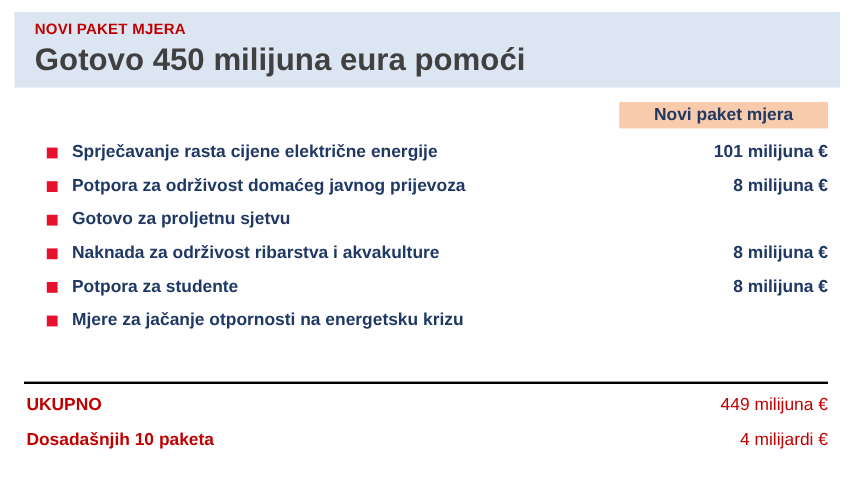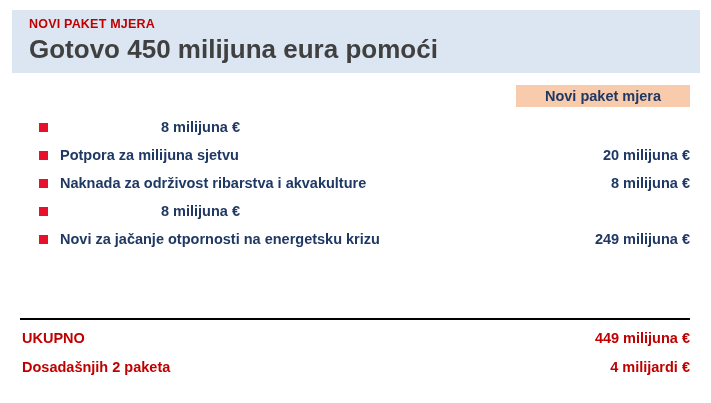--- a/index.html
+++ b/index.html
@@ -126,78 +126,83 @@
     color: #c00000;
     font-size: 14.5px;
     font-weight: bold;
     white-space: nowrap;
     flex: 1 1 auto;
     padding-left: 2px;
   }
   .frow-value {
     color: #c00000;
     font-size: 14.5px;
-    font-weight: bold;
+    font-weight: normal;
     white-space: nowrap;
     text-align: right;
     flex: 0 0 auto;
     width: 180px;
   }
 </style>
 </head>
 <body>
 
 <div class="header-band">
   <div class="eyebrow">NOVI PAKET MJERA</div>
   <div class="headline">Gotovo 450 milijuna eura pomoći</div>
 </div>
 
 <div class="col-badge">Novi paket mjera</div>
 
 <div class="rows">
 
-
-
-  <div class="row">
-    <span class="bullet"></span>
+  <div class="row">
+    <span class="bullet"></span>
+    <span class="row-label">Sprječavanje rasta cijene električne energije</span>
+    <span class="row-value">101 milijuna €</span>
+  </div>
+
+
+  <div class="row">
+    <span class="bullet"></span>
+    <span class="row-label">Potpora za održivost domaćeg javnog prijevoza</span>
     <span class="row-value">8 milijuna €</span>
   </div>
 
   <div class="row">
     <span class="bullet"></span>
-    <span class="row-label">Potpora za milijuna sjetvu</span>
-    <span class="row-value">20 milijuna €</span>
+    <span class="row-label">Gotovo za proljetnu sjetvu</span>
   </div>
 
   <div class="row">
     <span class="bullet"></span>
     <span class="row-label">Naknada za održivost ribarstva i akvakulture</span>
     <span class="row-value">8 milijuna €</span>
   </div>
 
   <div class="row">
     <span class="bullet"></span>
+    <span class="row-label">Potpora za studente</span>
     <span class="row-value">8 milijuna €</span>
   </div>
 
   <div class="row">
     <span class="bullet"></span>
-    <span class="row-label">Novi za jačanje otpornosti na energetsku krizu</span>
-    <span class="row-value">249 milijuna €</span>
+    <span class="row-label">Mjere za jačanje otpornosti na energetsku krizu</span>
   </div>
 
 </div>
 
 <div class="divider"></div>
 
 <div class="footer-rows">
 
   <div class="frow">
     <span class="frow-label">UKUPNO</span>
     <span class="frow-value">449 milijuna €</span>
   </div>
 
   <div class="frow">
-    <span class="frow-label">Dosadašnjih 2 paketa</span>
+    <span class="frow-label">Dosadašnjih 10 paketa</span>
     <span class="frow-value">4 milijardi €</span>
   </div>
 
 </div>
 
 </body></html>

